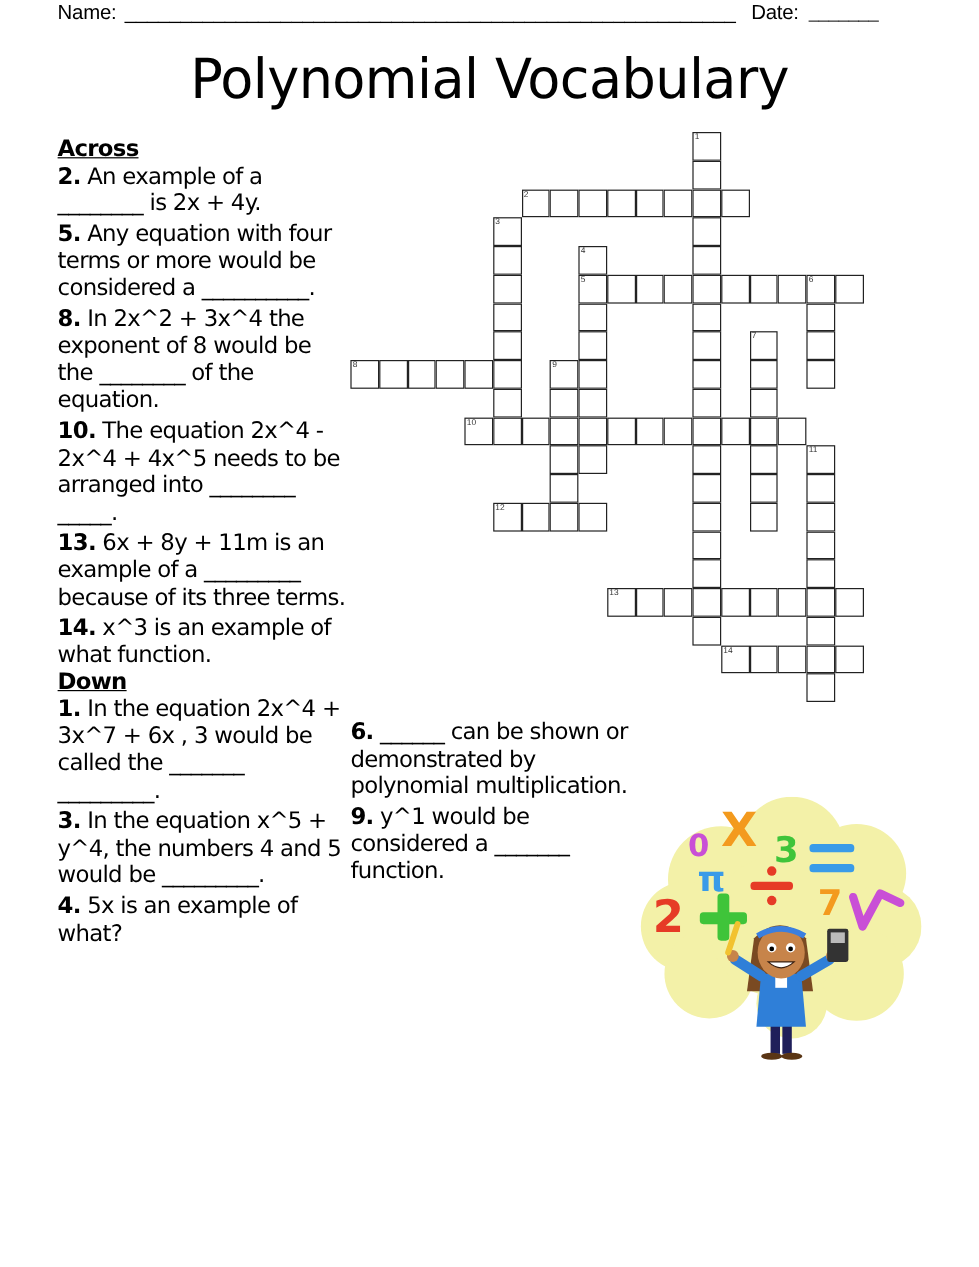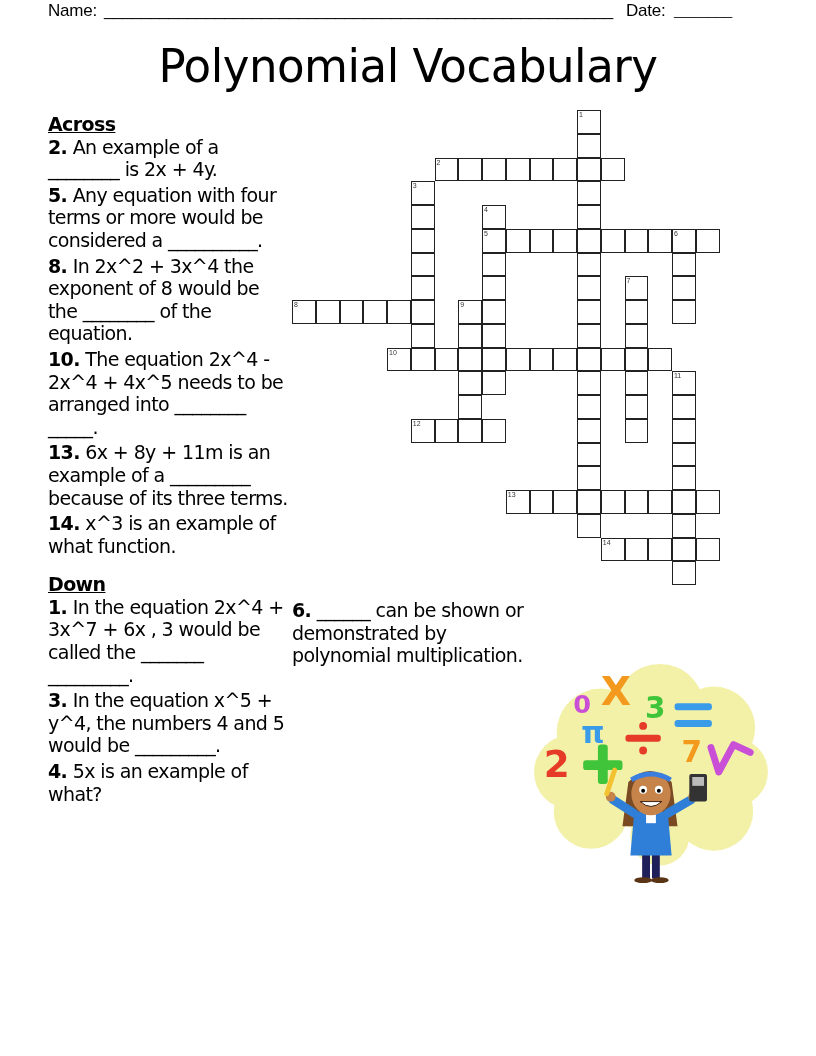--- a/index.html
+++ b/index.html
@@ -34,29 +34,30 @@
 
 <div class="title">Polynomial Vocabulary</div>
 
 <div id="col-left" class="clues">
   <span class="section-head">Across</span>
   <div class="clue"><span class="num">2.</span><span> An example of a ________ is 2x + 4y.</span></div>
   <div class="clue"><span class="num">5.</span><span> Any equation with four terms or more would be considered a __________.</span></div>
   <div class="clue"><span class="num">8.</span><span> In 2x^2 + 3x^4 the exponent of 8 would be the ________ of the equation.</span></div>
   <div class="clue"><span class="num">10.</span><span> The equation 2x^4 - 2x^4 + 4x^5 needs to be arranged into ________ _____.</span></div>
   <div class="clue"><span class="num">13.</span><span> 6x + 8y + 11m is an example of a _________ because of its three terms.</span></div>
-  <div class="clue" style="margin-bottom:16px"><span class="num">14.</span><span> x^3 is an example of what function.</span></div>
+  <div class="clue" style="margin-bottom:0"><span class="num">14.</span><span> x^3 is an example of what function.</span></div>
   <span class="section-head">Down</span>
   <div class="clue"><span class="num">1.</span><span> In the equation 2x^4 + 3x^7 + 6x , 3 would be called the _______ _________.</span></div>
   <div class="clue"><span class="num">3.</span><span> In the equation x^5 + y^4, the numbers 4 and 5 would be _________.</span></div>
   <div class="clue"><span class="num">4.</span><span> 5x is an example of what?</span></div>
 </div>
 
 <div id="col-right" class="clues">
   <div class="clue"><span class="num">6.</span><span> ______ can be shown or demonstrated by polynomial multiplication.</span></div>
+  <div class="clue"><span class="num">9.</span><span> y^1 would be considered a _______ function.</span></div>
 </div>
 
 <div id="grid">
     <div class="cell" style="left: 577px; top: 110px;">
       <span class="cnum">1</span>
     </div>
     <div class="cell" style="left: 577px; top: 133.75px;"></div>
     <div class="cell" style="left: 577px; top: 157.5px;"></div>
     <div class="cell" style="left: 577px; top: 181.25px;"></div>
     <div class="cell" style="left: 577px; top: 205px;"></div>

